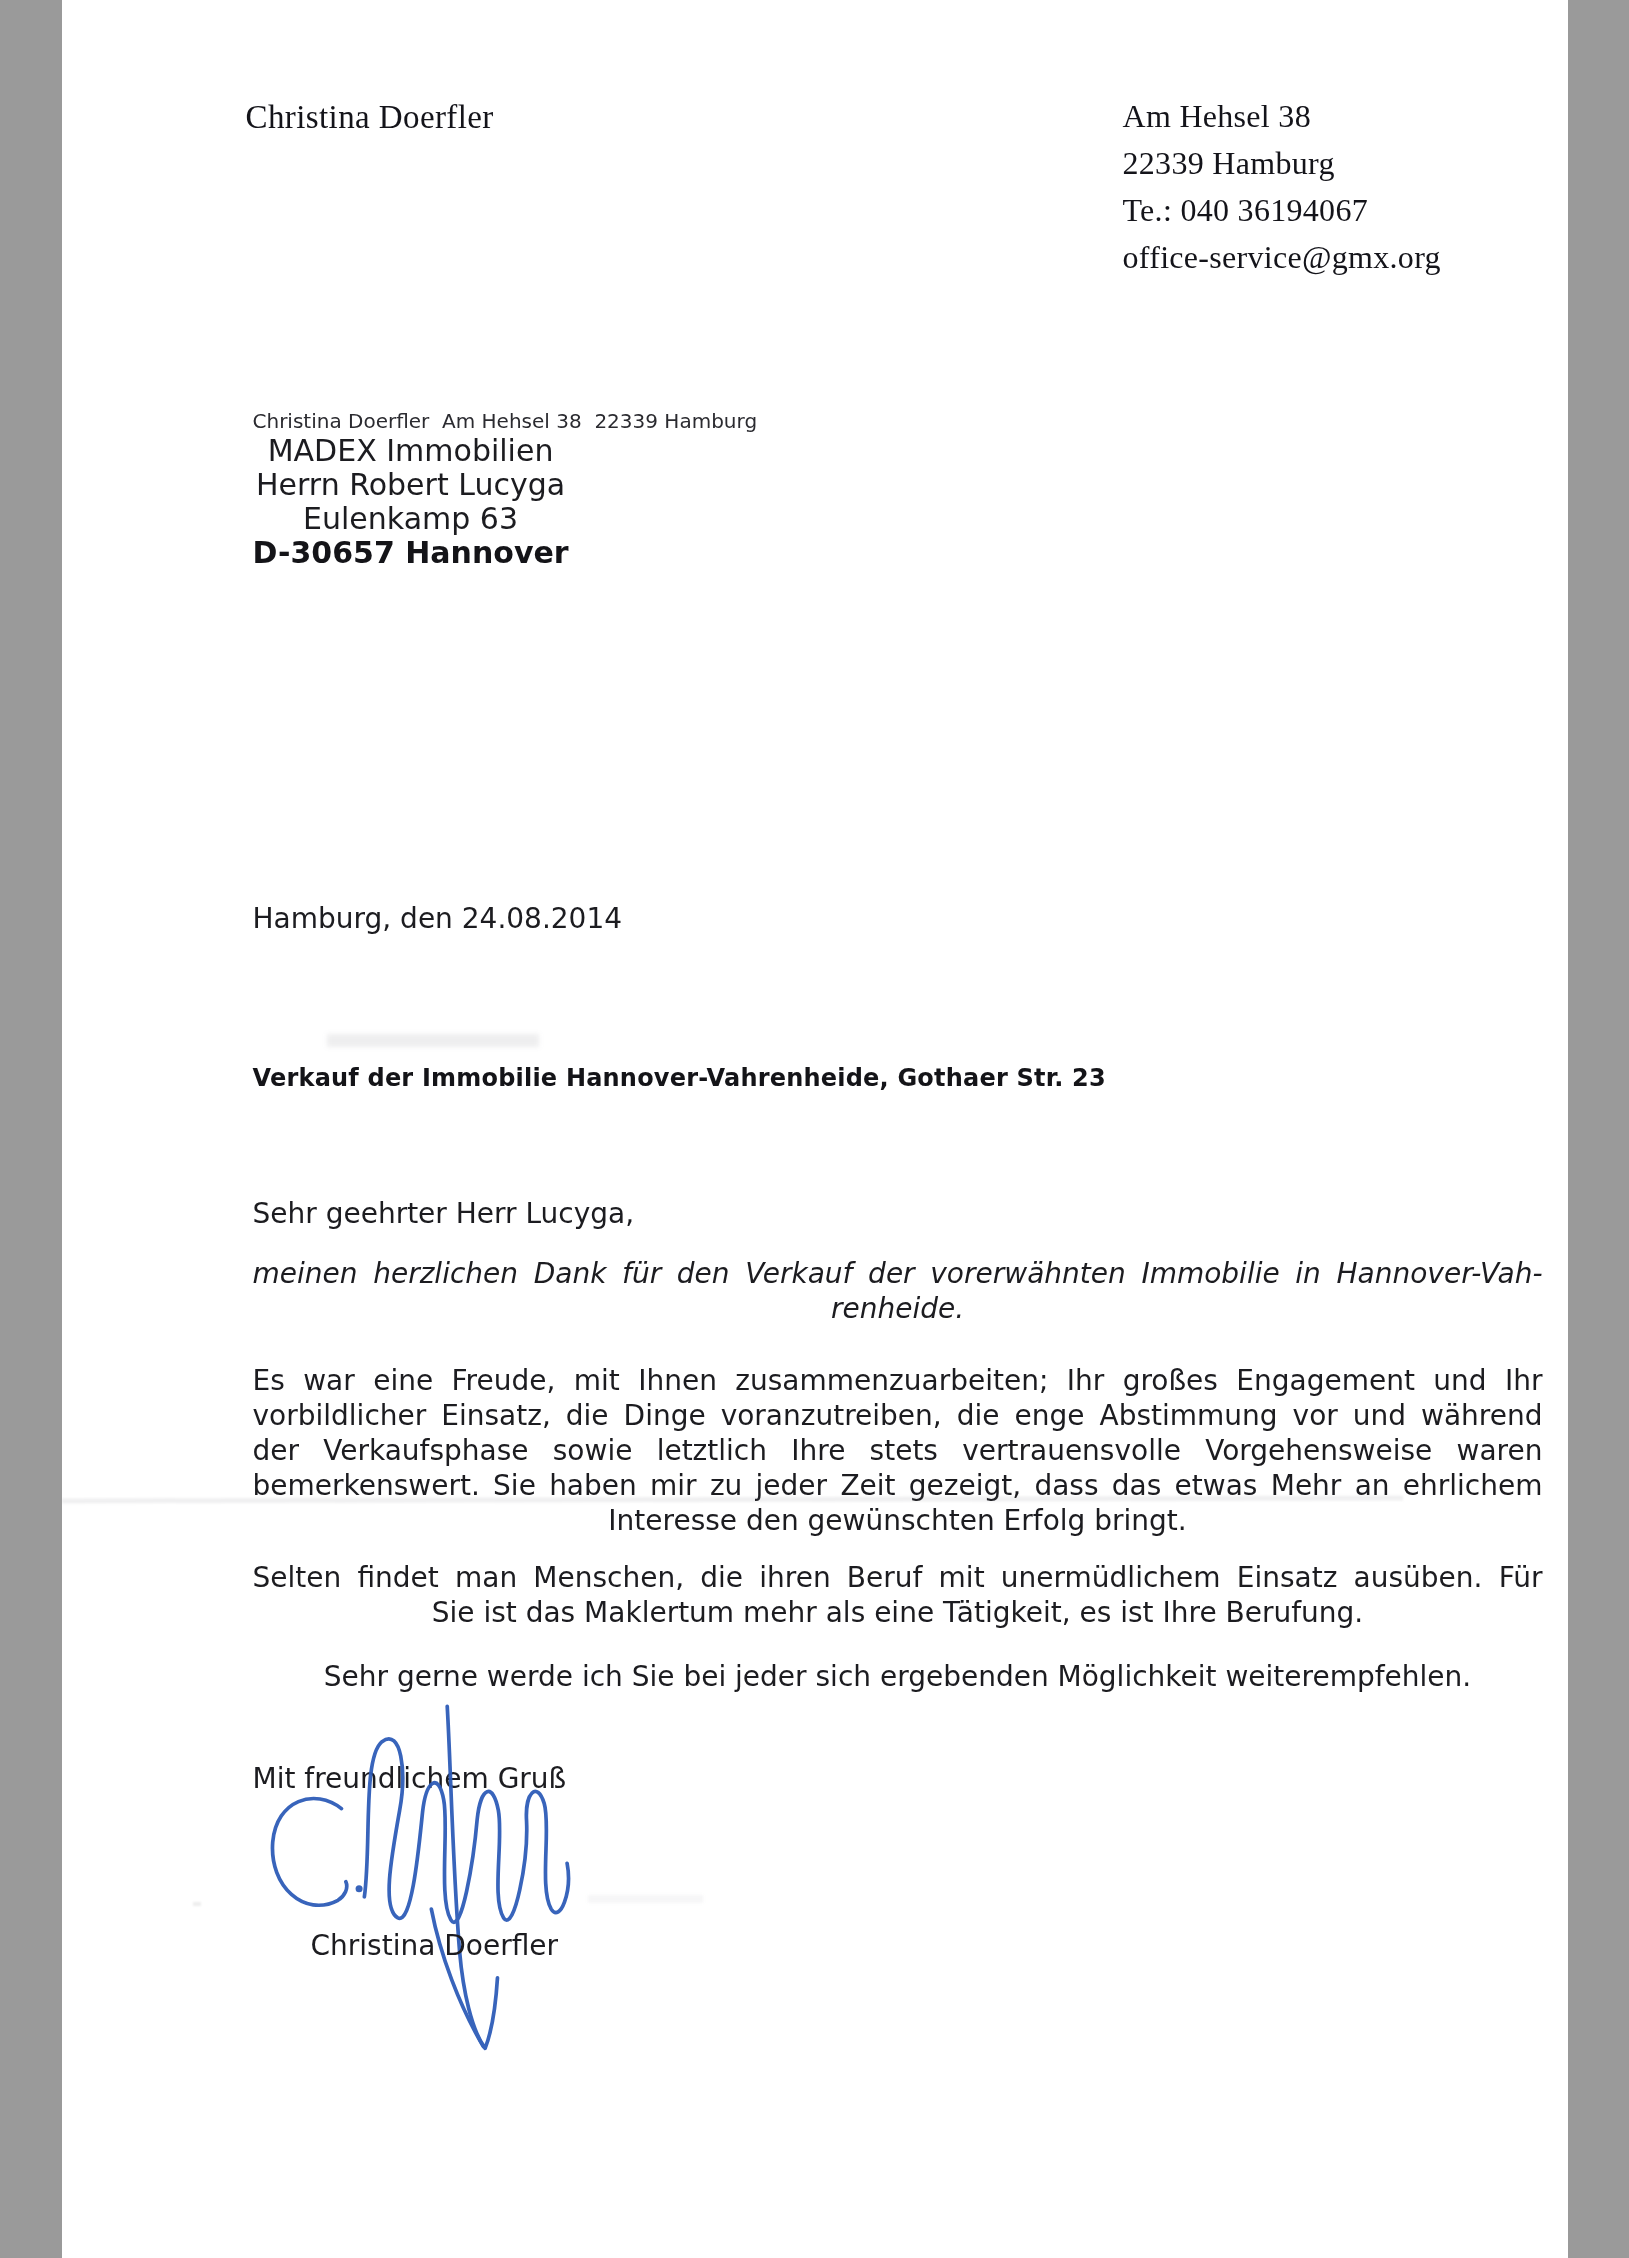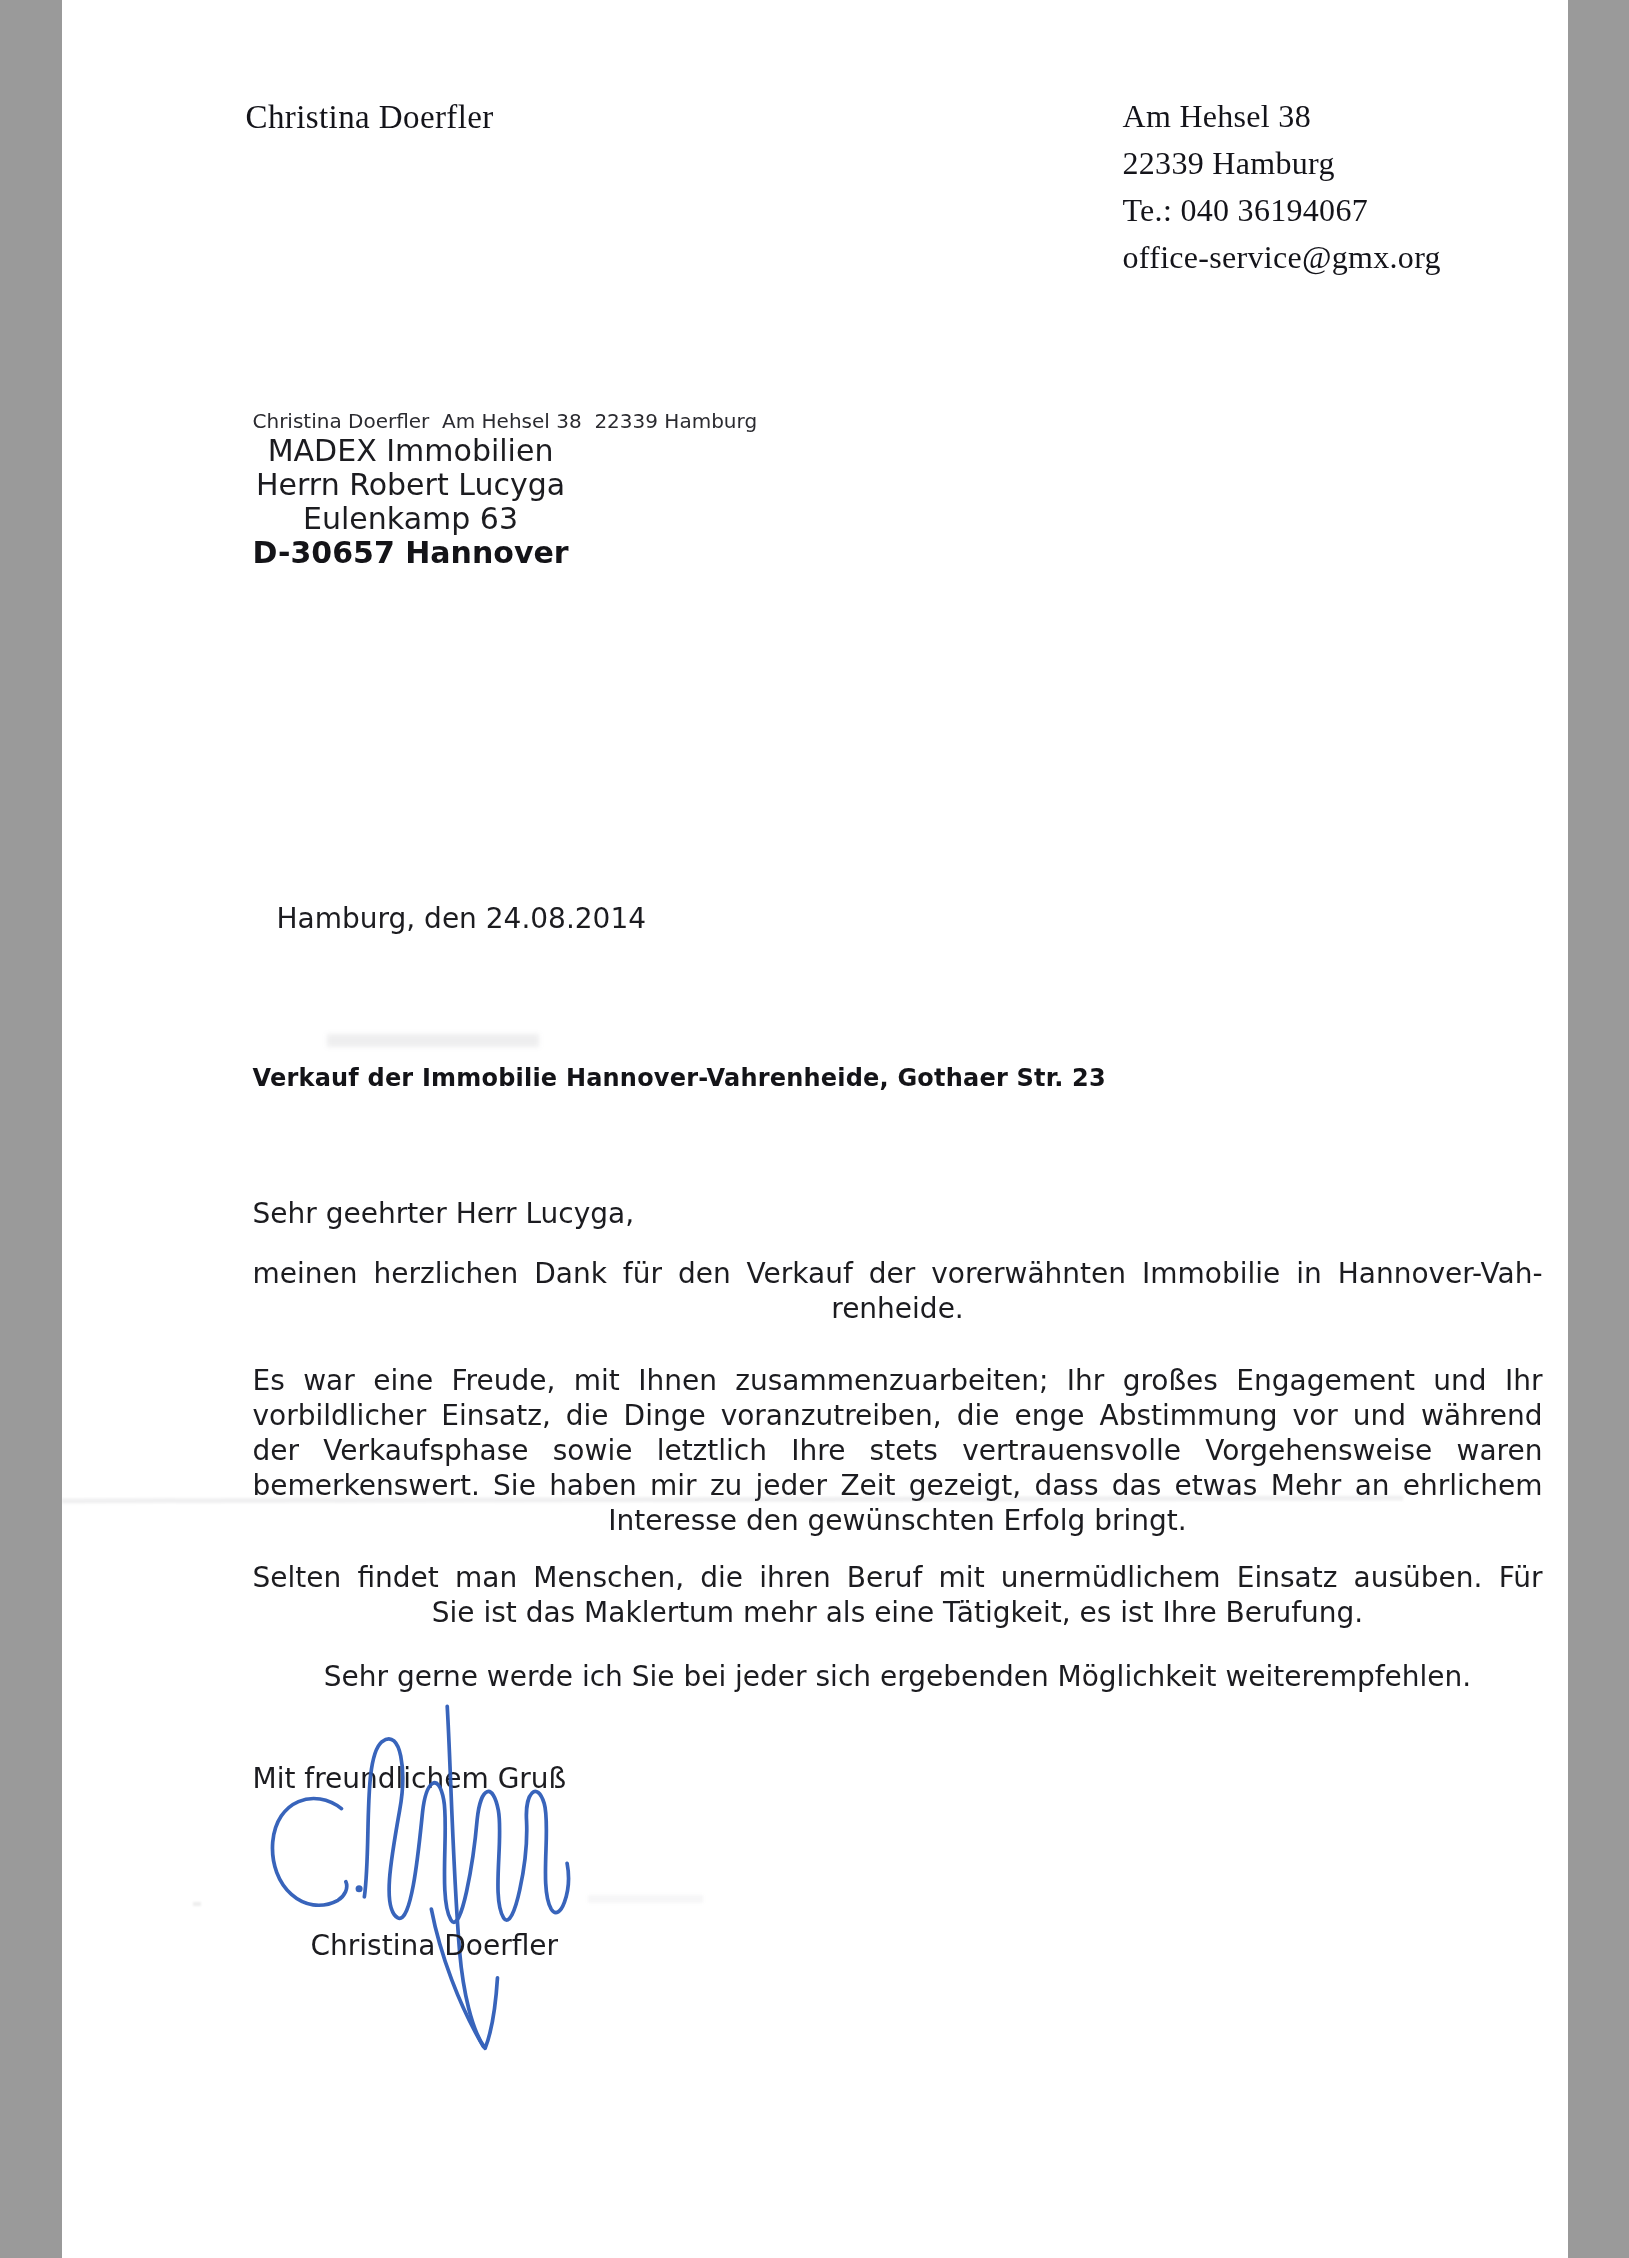--- a/index.html
+++ b/index.html
@@ -47,21 +47,20 @@
     left: 191px; top: 434px;
     font-size: 30px;
     line-height: 34px;
     text-align: center;
   }
   .recipient .bold { font-weight: 700; color: #141418; }
 
   .date-line {
     left: 191px; top: 902px;
     font-size: 28px;
-    margin-left: 24px;
   }
   .subject-line {
     left: 191px; top: 1064px;
     font-size: 24px;
     font-weight: 700;
     color: #141418;
     letter-spacing: 0.2px;
   }
   .salutation {
     left: 191px; top: 1197px;
@@ -72,21 +71,21 @@
     left: 191px;
     width: 1290px;
     font-size: 28px;
     line-height: 35px;
   }
   .para .line { text-align: center; }
   .para .line.j {
     text-align: justify;
     text-align-last: justify;
   }
-  .p1 { top: 1256px; }
+  .p1 { top: 1256px; font-style: italic; }
   .p2 { top: 1363px; }
   .p3 { top: 1560px; }
   .p4 { top: 1659px; }
 
   .closing {
     left: 191px; top: 1762px;
     font-size: 28px;
   }
   .typed-name {
     left: 249px; top: 1929px;

